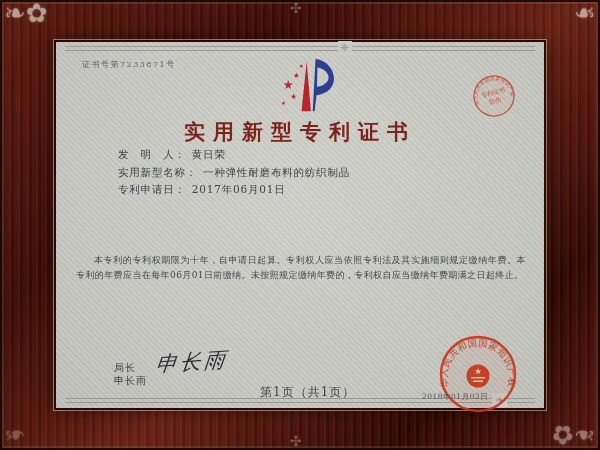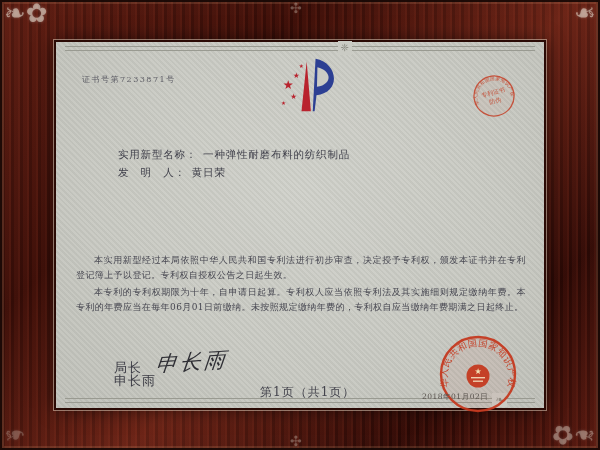--- a/index.html
+++ b/index.html
@@ -26,36 +26,36 @@
       radial-gradient(ellipse at 50% 40%, #d0d1ca 0%, #c8c9c2 60%, #bfc0b9 100%);
     box-shadow:0 0 0 2px #2a0a05, 0 0 0 3px rgba(238,220,200,.5), 0 0 18px rgba(0,0,0,.65);
   }
   .deco-line{position:absolute;left:9px;right:9px;height:3px;
     border-top:1px solid #999a91;border-bottom:1px solid #999a91;}
   .deco-line.top{top:4px;}
   .deco-line.bottom{bottom:5px;}
   .deco-knot{position:absolute;top:-6px;padding:0 3px;background:#cacbc4;
     color:#8d8e85;font-size:10px;line-height:14px;}
 
-  .cert-no{position:absolute;left:26px;top:32px;font-size:8px;letter-spacing:1.5px;color:#5e5e66;}
+  .cert-no{position:absolute;left:26px;top:17px;font-size:8px;letter-spacing:1.5px;color:#5e5e66;}
 
   .logo{position:absolute;left:224px;top:12px;width:58px;height:62px;}
 
   .title{position:absolute;left:0;top:76px;width:100%;text-align:center;
     font-size:21px;font-weight:bold;color:#7c241b;letter-spacing:8px;white-space:nowrap;}
 
   .fields{position:absolute;left:62px;top:104px;right:30px;font-size:10.5px;color:#40404b;}
   .field-row{height:17.5px;line-height:17.5px;letter-spacing:.8px;white-space:nowrap;}
   .field-row .lbl{margin-right:6px;}
 
   .paras{position:absolute;left:20px;top:211px;right:18px;font-size:9px;
     color:#474751;line-height:15px;text-align:justify;}
   .paras p{margin:0 0 2px 0;text-indent:2em;letter-spacing:.4px;}
 
-  .sign{position:absolute;left:58px;top:319px;font-size:13px;color:#3c3c45;line-height:13px;letter-spacing:1px;}
+  .sign{position:absolute;left:58px;top:319px;font-size:10px;color:#3c3c45;line-height:13px;letter-spacing:1px;}
   .autograph{position:absolute;left:100px;top:306px;font-size:21px;color:#2e2e34;
     font-style:italic;letter-spacing:3px;transform:rotate(-4deg) skewX(-10deg);white-space:nowrap;}
   .page-info{position:absolute;left:204px;top:342px;font-size:12px;color:#44444d;letter-spacing:1px;}
 
   .seal-bottom{position:absolute;left:382px;top:292px;width:80px;height:80px;opacity:.93;}
   .seal-date{position:absolute;left:366px;top:350px;font-size:7.5px;color:#58524d;letter-spacing:.5px;}
   .seal-top{position:absolute;left:415px;top:31px;width:46px;height:46px;opacity:.8;transform:rotate(-14deg);}
 </style>
 </head>
 <body>
@@ -84,32 +84,35 @@
       <text x="3" y="36" font-size="13" fill="#b9232e">★</text>
       <text x="14" y="24" font-size="8" fill="#b9232e">★</text>
       <text x="20" y="14" font-size="6" fill="#b9232e">★</text>
       <text x="11" y="47" font-size="8" fill="#b9232e">★</text>
       <text x="1" y="53" font-size="6" fill="#b9232e">★</text>
       <polygon points="23,60 28.5,7 33,60" fill="#b9232e"></polygon>
       <path d="M35,60 L38,4 C62,8 66,40 39,43 L37,60 Z" fill="#2c3f93"></path>
       <path d="M40,13 C55,16.5 57,31 39.5,34 Z" fill="#cacbc4"></path>
     </svg>
 
+    <div class="title">实用新型专利证书</div>
 
     <div class="fields">
+      <div class="field-row">
+        <span class="lbl">发　明　人：</span><span class="val">黄日荣</span>
+      </div>
       <div class="field-row">
         <span class="lbl">实用新型名称：</span><span class="val">一种弹性耐磨布料的纺织制品</span>
       </div>
       <div class="field-row">
-        <span class="lbl">发　明　人：</span><span class="val">黄日荣</span>
+        <span class="lbl">专利申请日：</span><span class="val">2017年06月01日</span>
       </div>
     </div>
 
     <div class="paras">
-      <p>本实用新型经过本局依照中华人民共和国专利法进行初步审查，决定授予专利权，颁发本证书并在专利登记簿上予以登记。专利权自授权公告之日起生效。</p>
       <p>本专利的专利权期限为十年，自申请日起算。专利权人应当依照专利法及其实施细则规定缴纳年费。本专利的年费应当在每年06月01日前缴纳。未按照规定缴纳年费的，专利权自应当缴纳年费期满之日起终止。</p>
     </div>
 
     <div class="sign">
       <div>局长</div>
       <div>申长雨</div>
     </div>
     <div class="autograph">申长雨</div>
 
     <div class="page-info">第1页（共1页）</div>

